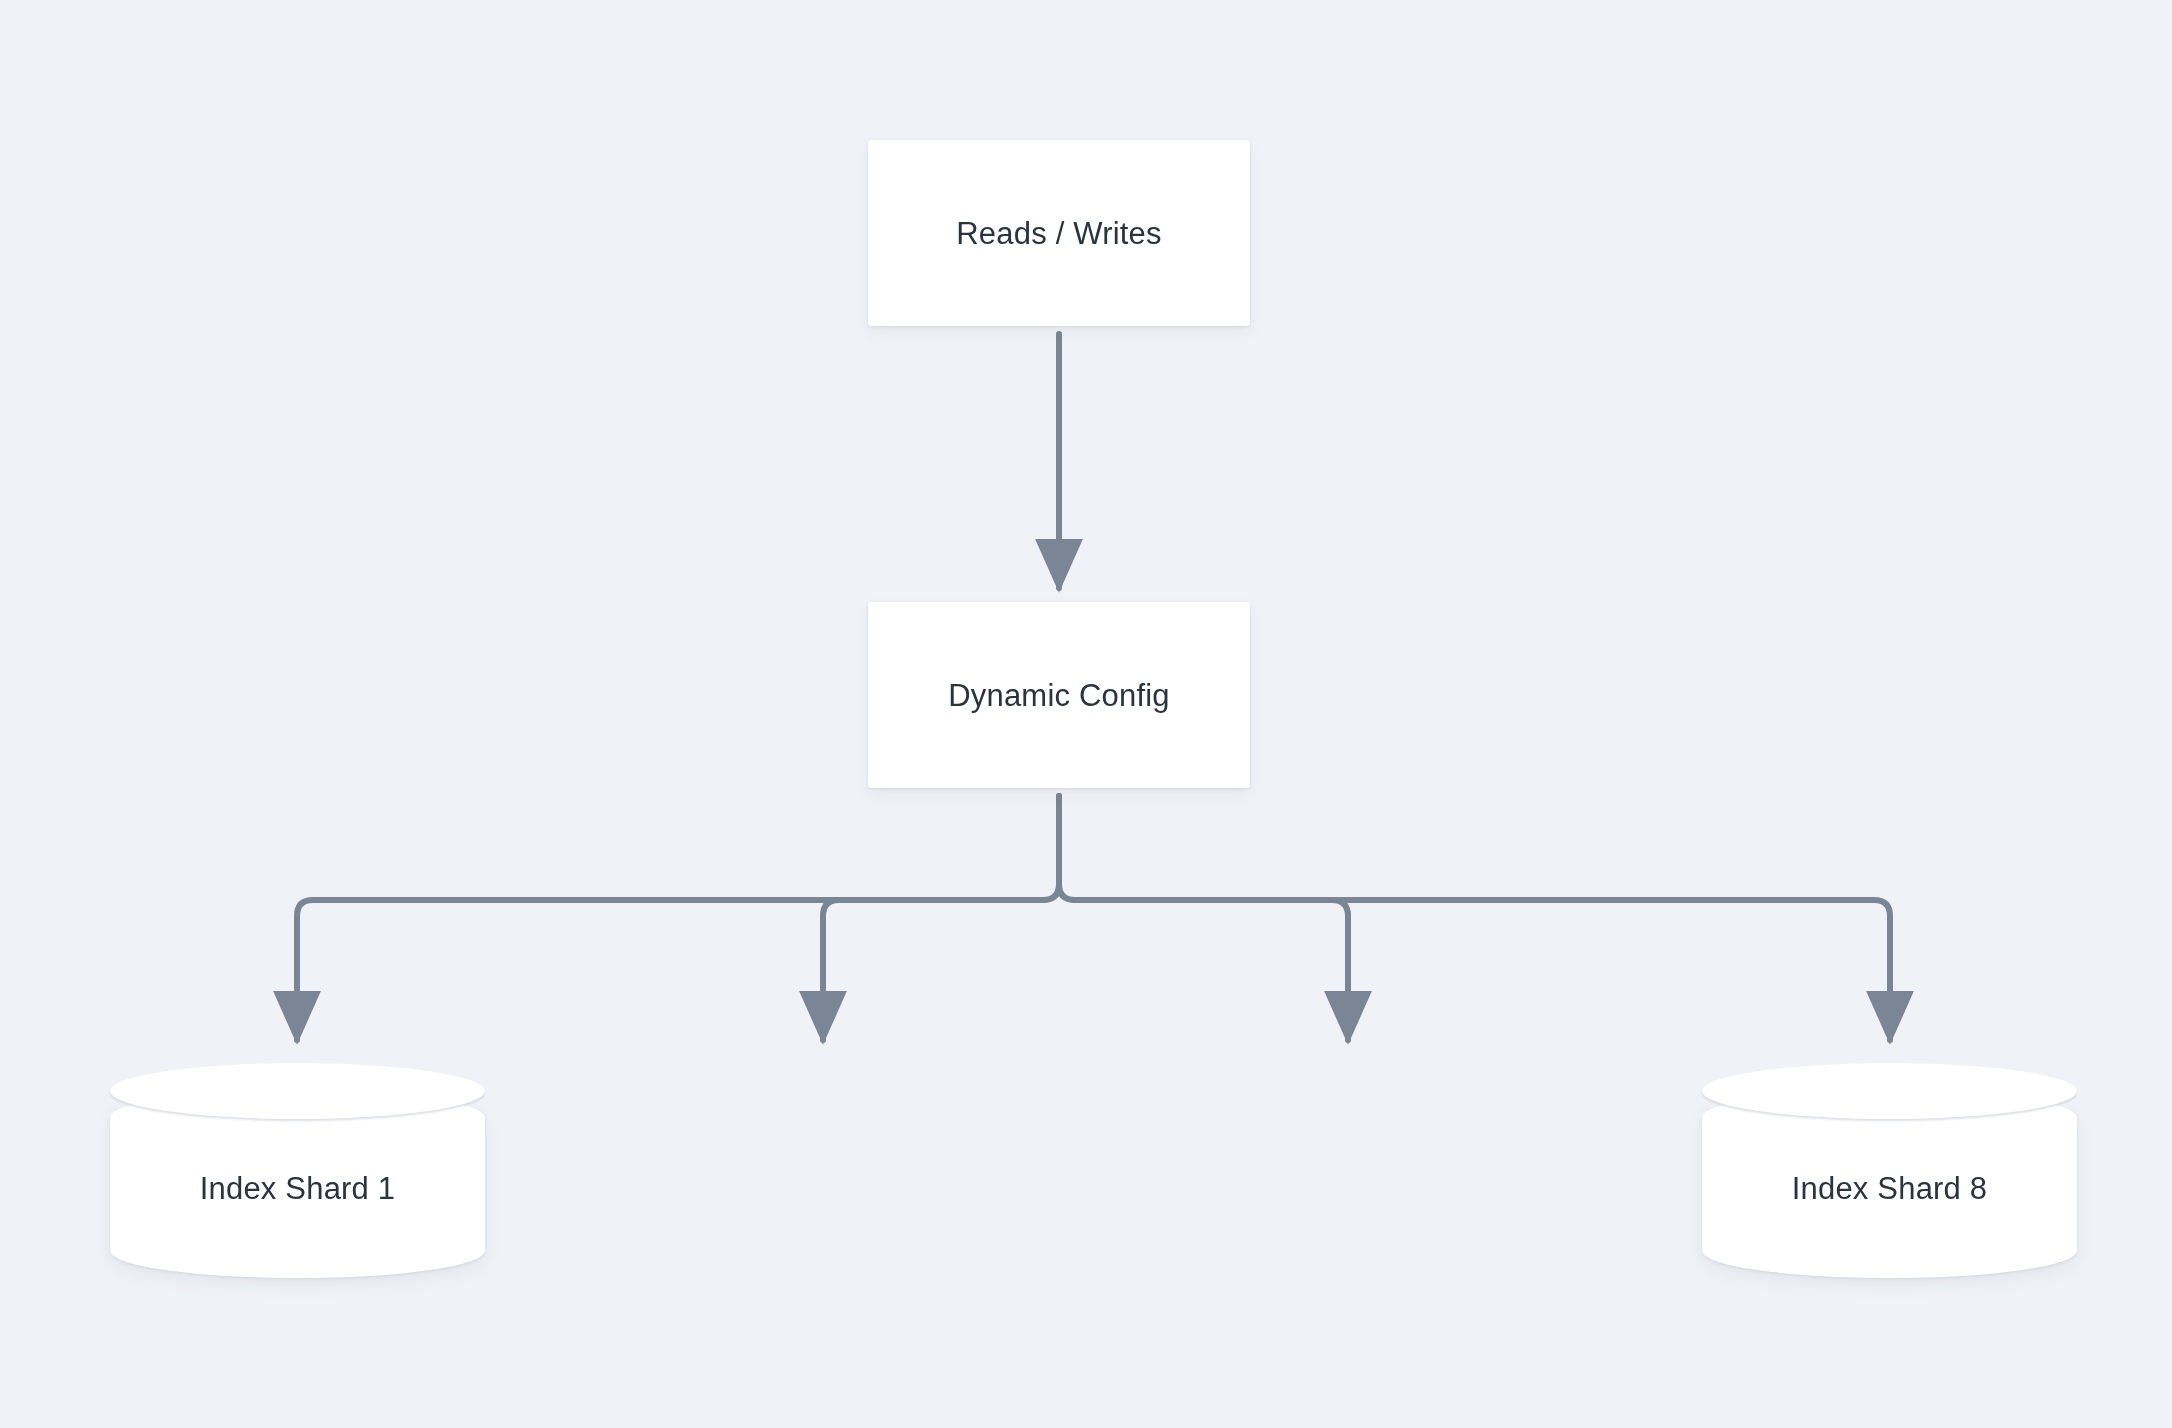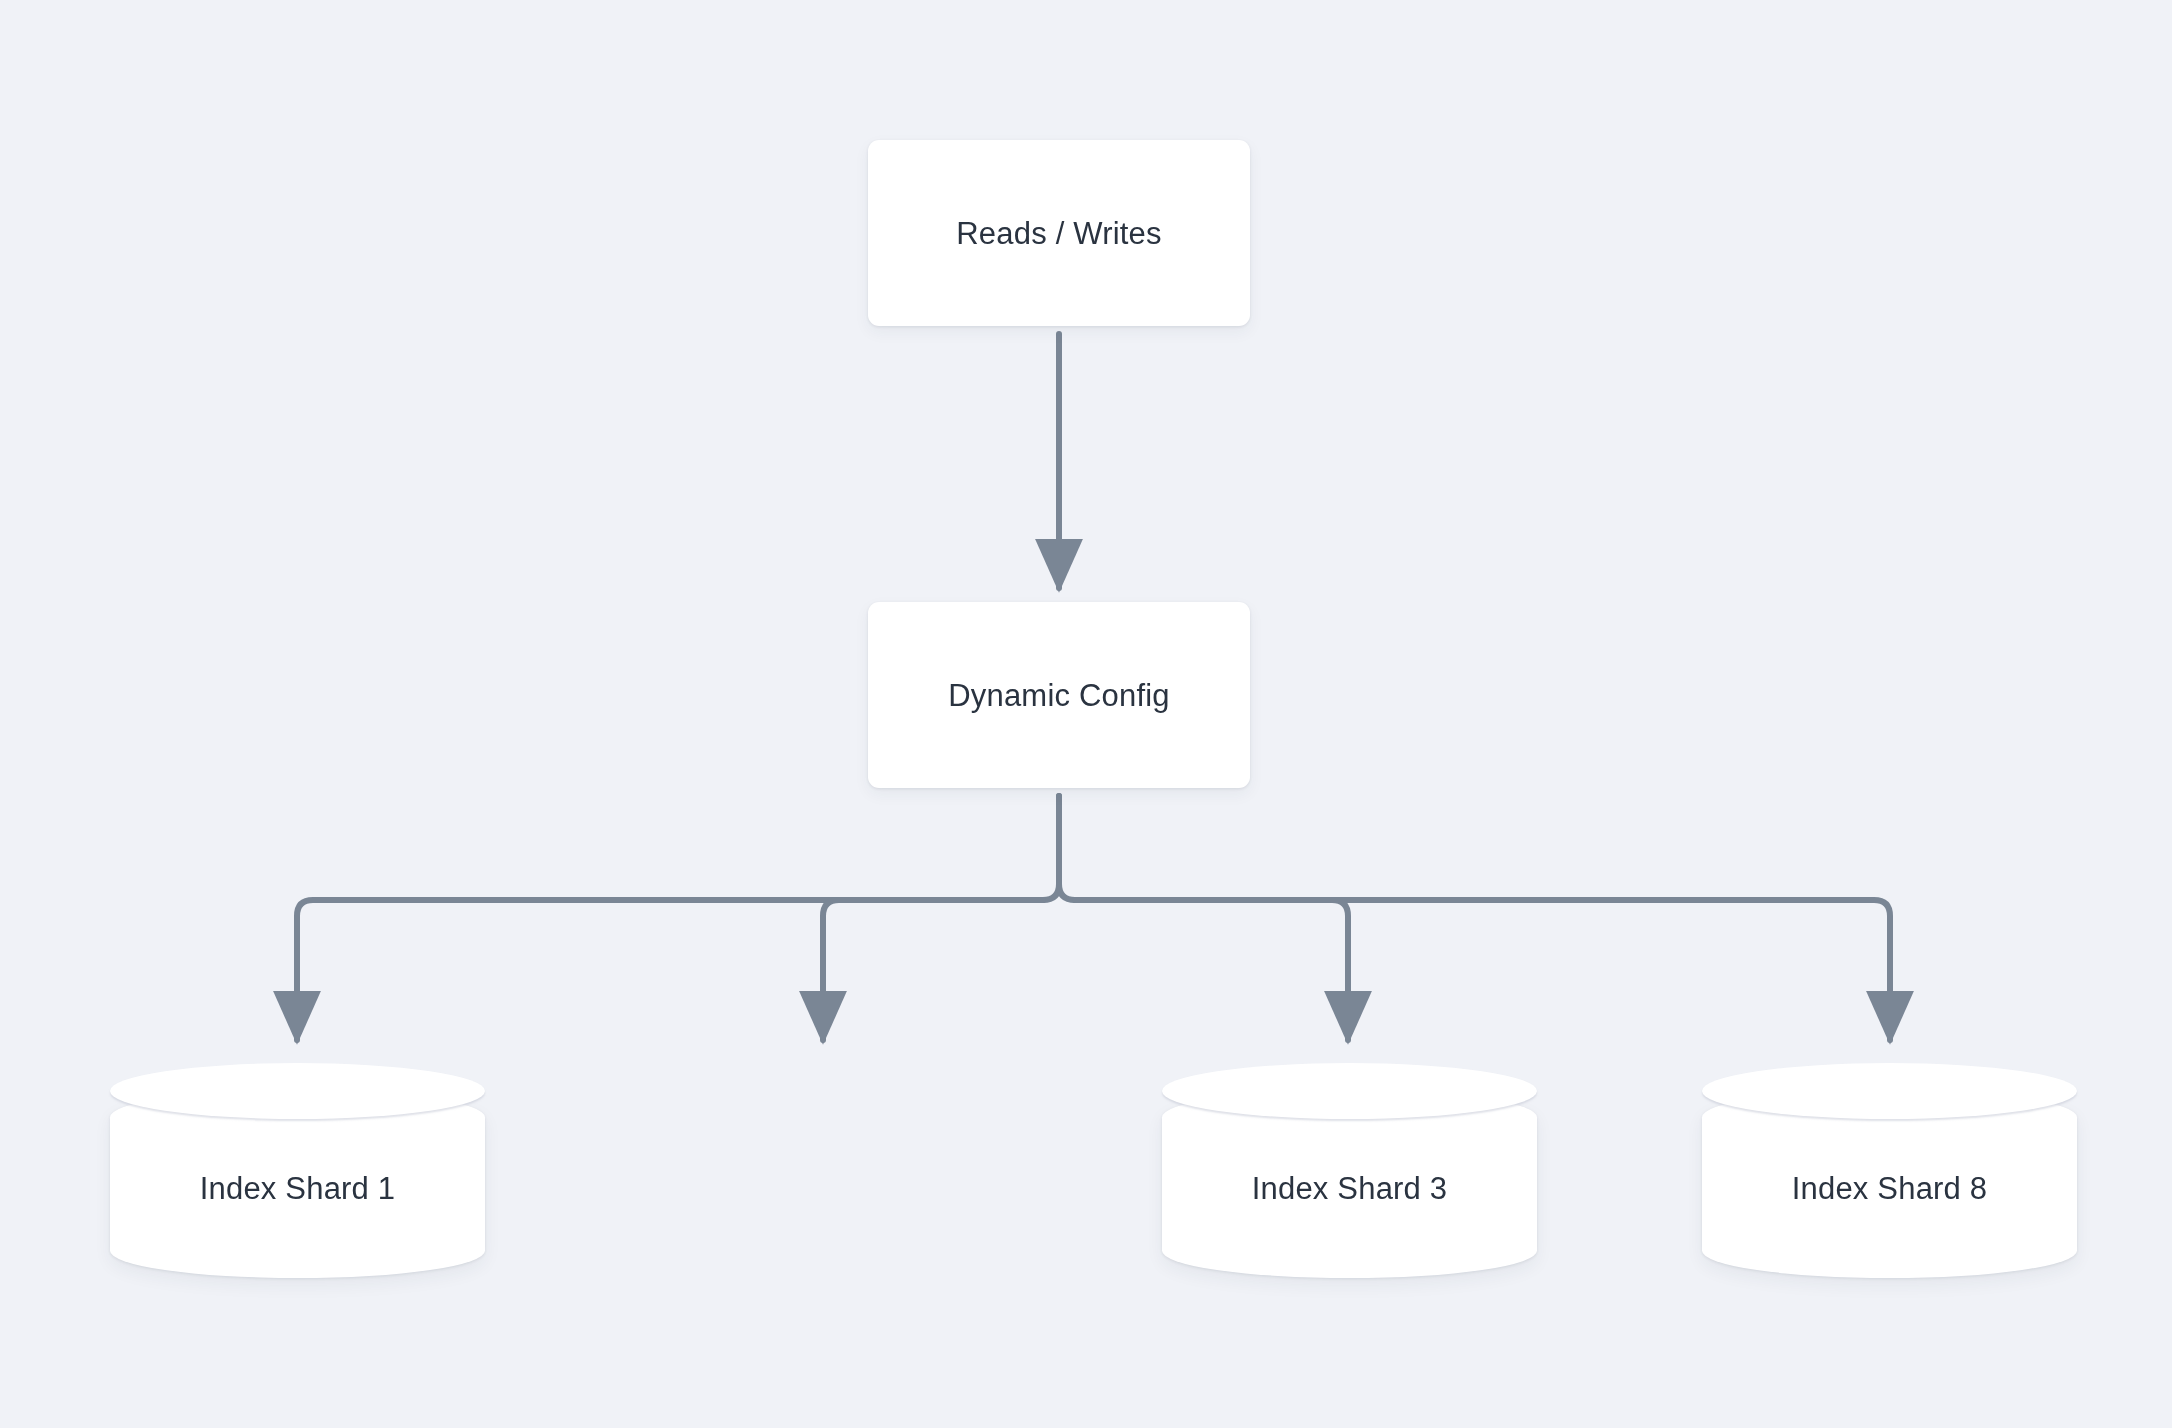--- a/index.html
+++ b/index.html
@@ -30,21 +30,21 @@
     height: 1428px;
     z-index: 1;
     pointer-events: none;
   }
 
   
   .node-box {
     position: absolute;
     z-index: 2;
     background: #ffffff;
-    border-radius: 11px;
+    border-radius: 3px;
     box-shadow: 0 1px 3px rgba(40, 52, 72, 0.10),
                 0 6px 16px rgba(40, 52, 72, 0.055);
     display: flex;
     align-items: center;
     justify-content: center;
   }
   .node-box .node-label {
     font-size: 31px;
     font-weight: 400;
     letter-spacing: 0.2px;
@@ -142,25 +142,20 @@
     <span class="node-label">Dynamic Config</span>
   </div>
 
   <div id="node-shard-1" class="node-cylinder">
     <div class="cyl-body"></div>
     <div class="cyl-top"></div>
     <span class="node-label">Index Shard 1</span>
   </div>
 
 
-  <div id="node-shard-3" class="node-cylinder">
-    <div class="cyl-body"></div>
-    <div class="cyl-top"></div>
-    <span class="node-label">Index Shard 3</span>
-  </div>
 
   <div id="node-shard-4" class="node-cylinder">
     <div class="cyl-body"></div>
     <div class="cyl-top"></div>
     <span class="node-label">Index Shard 8</span>
   </div>
 
 </div>
 
 </body></html>

